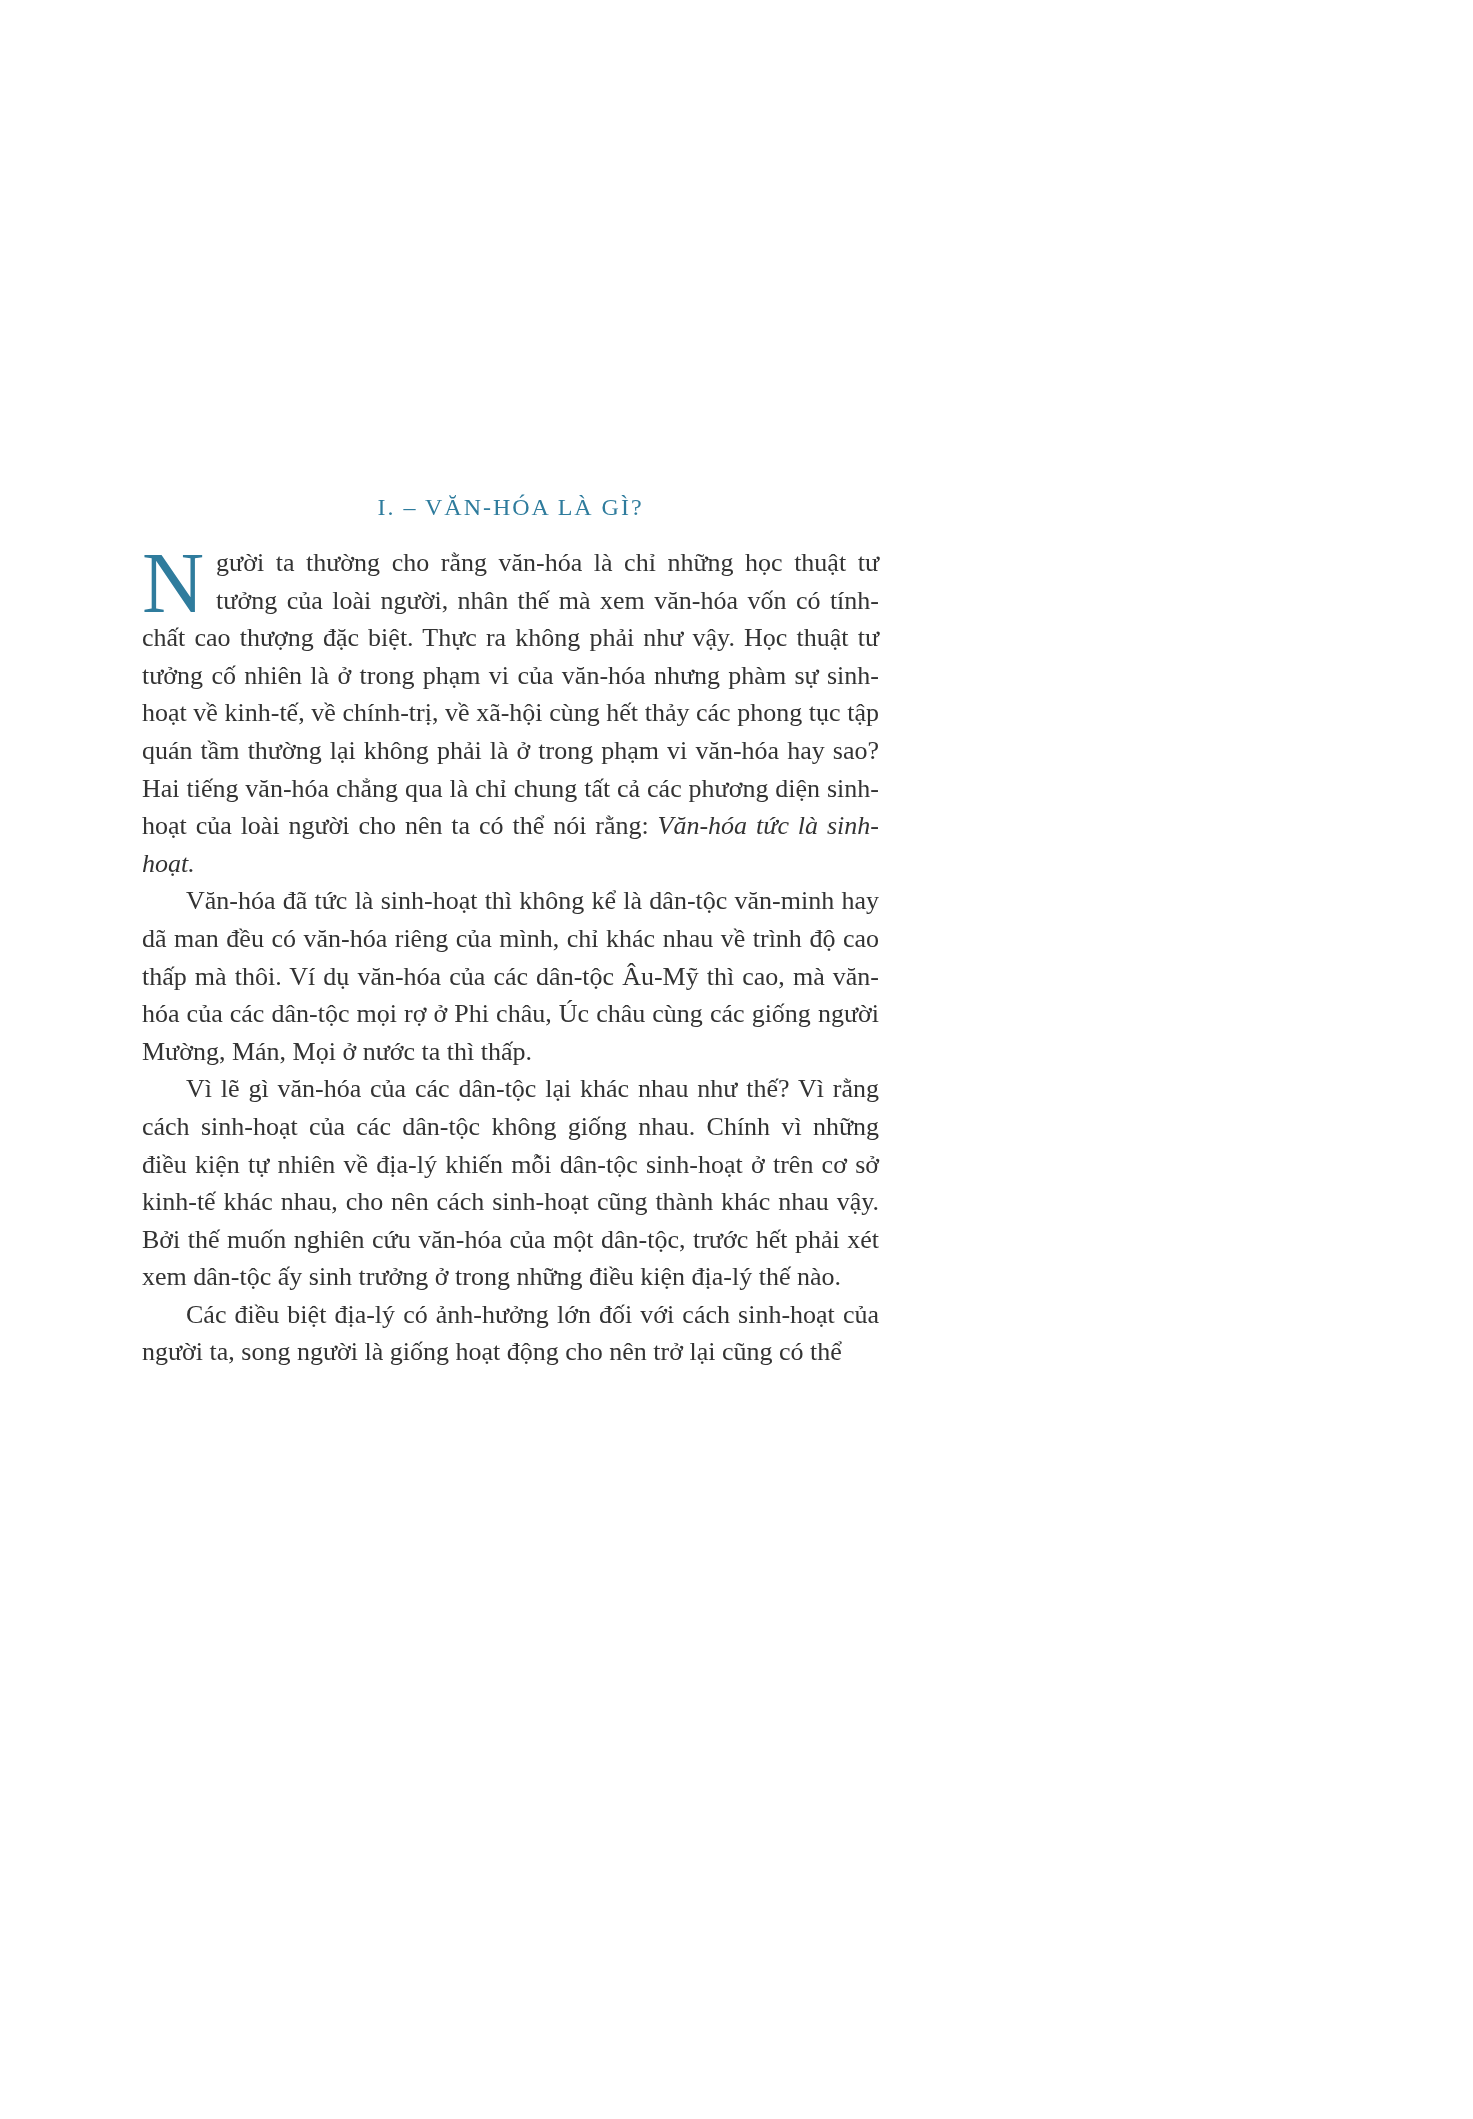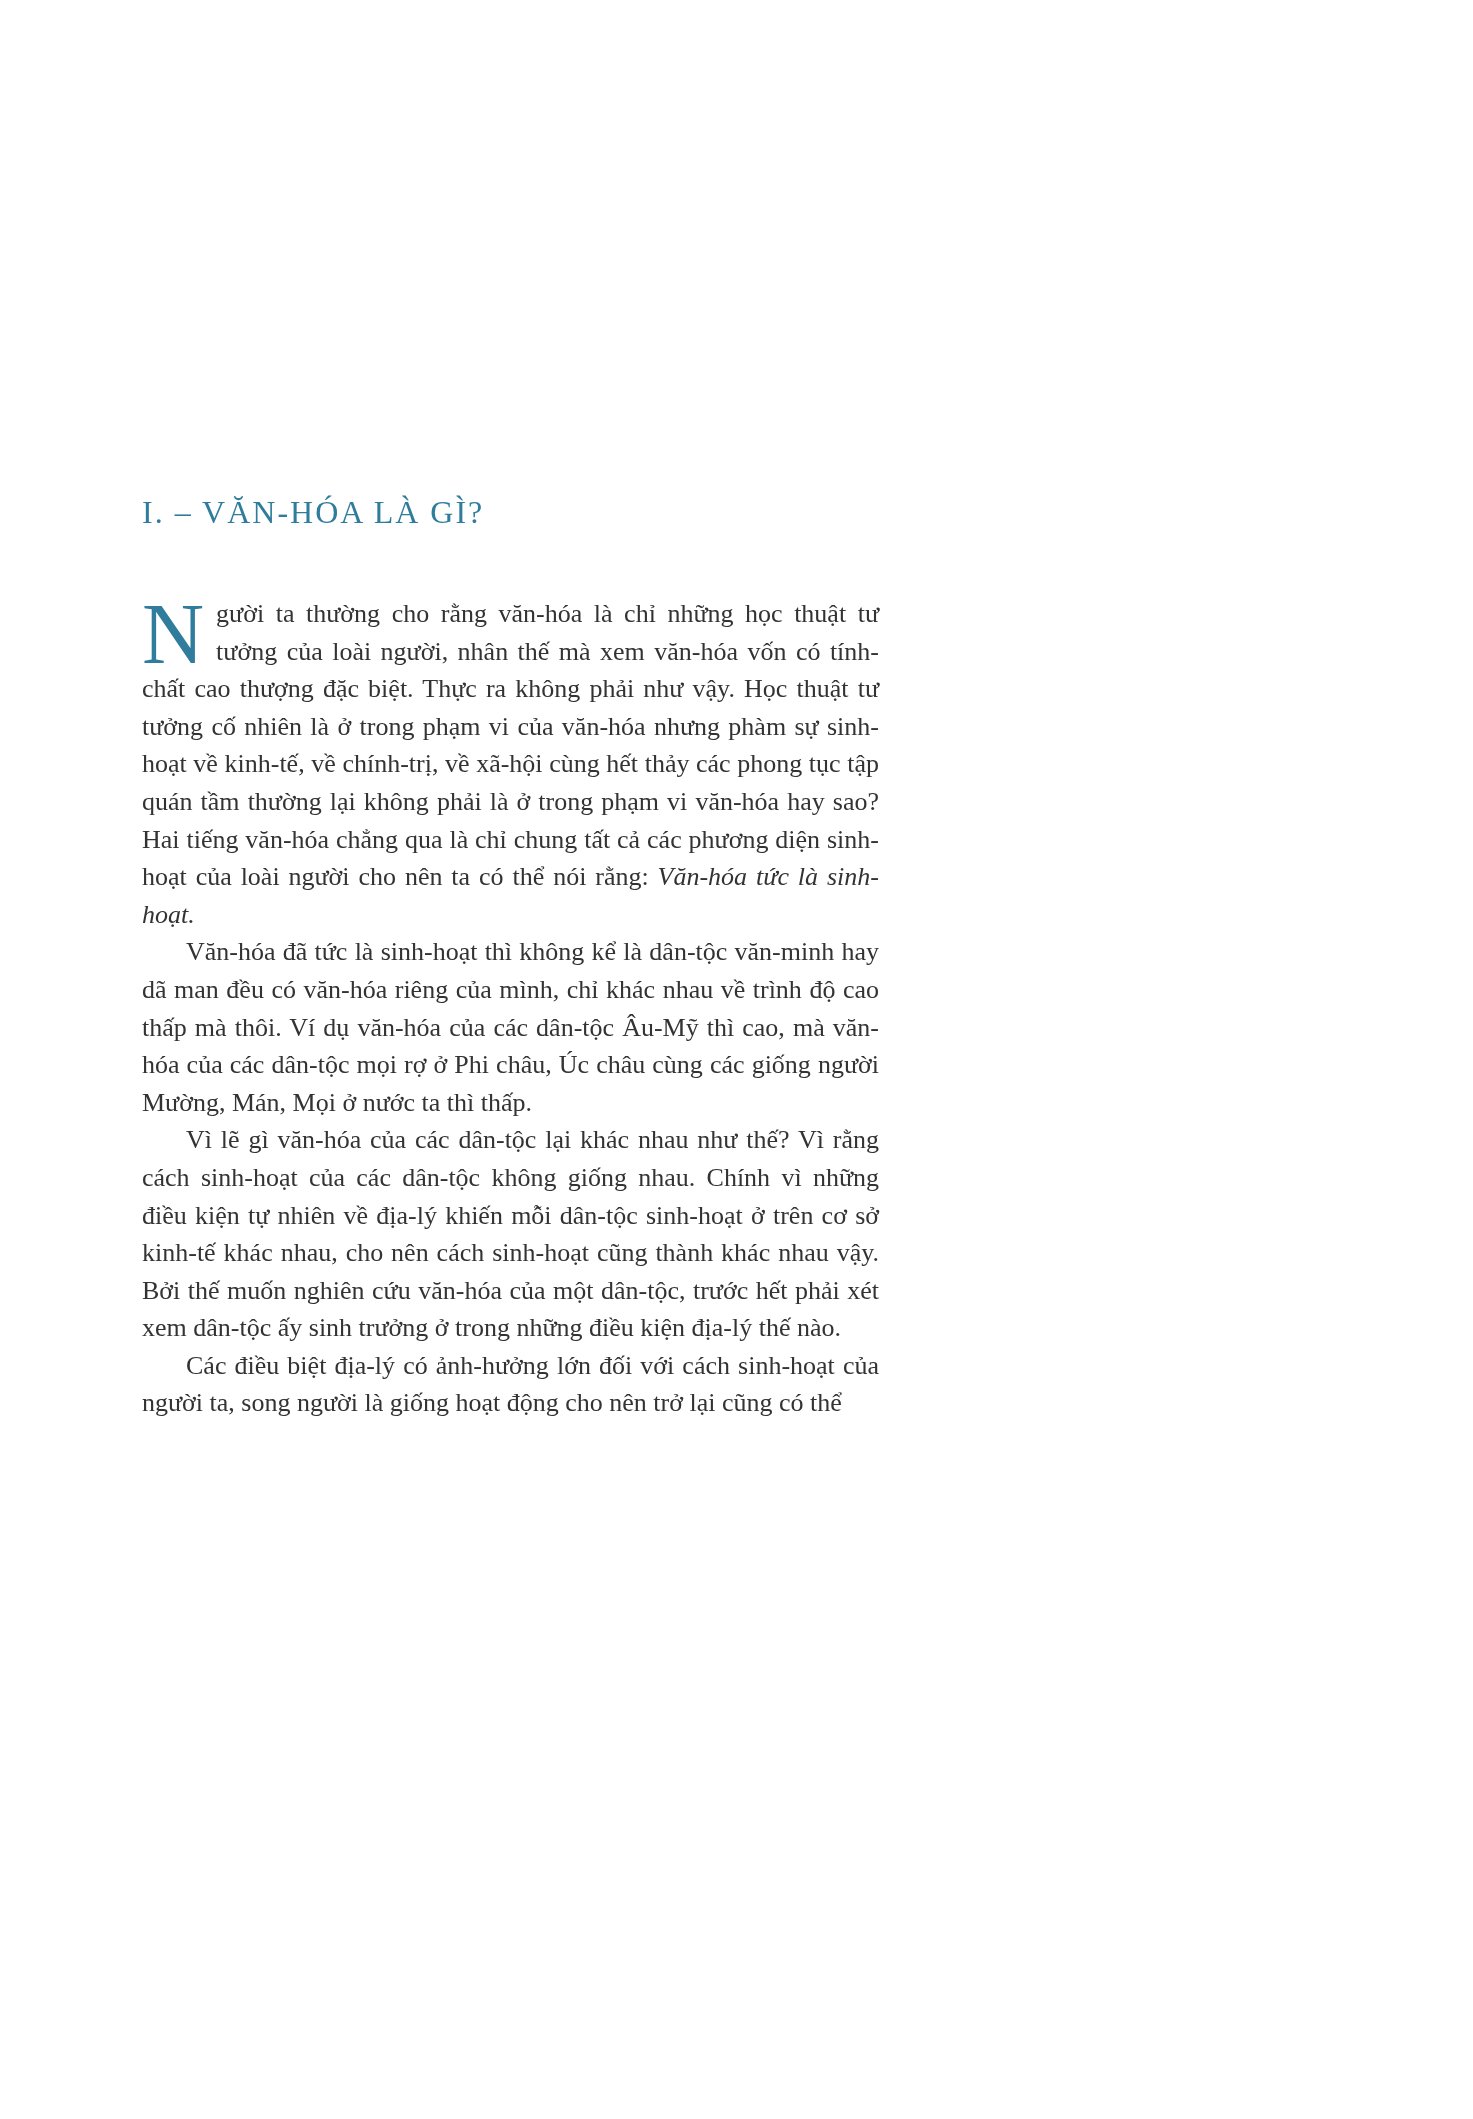--- a/index.html
+++ b/index.html
@@ -19,24 +19,24 @@
     background: #ffffff;
     overflow: hidden;
   }
   .content {
     position: absolute;
     left: 142px;
     top: 494px;
     width: 737px;
   }
   .heading {
-    margin: 0 0 64px 0;
-    text-align: left;
+    margin: 0 0 23px 0;
+    text-align: center;
     font-weight: normal;
-    font-size: 32px;
+    font-size: 24px;
     letter-spacing: 2px;
     color: var(--accent, #2f7c9d);
     white-space: nowrap;
   }
   .para {
     margin: 0;
     font-size: 26px;
     line-height: 37.6px;
     color: var(--body-text, #333333);
     text-align: justify;

